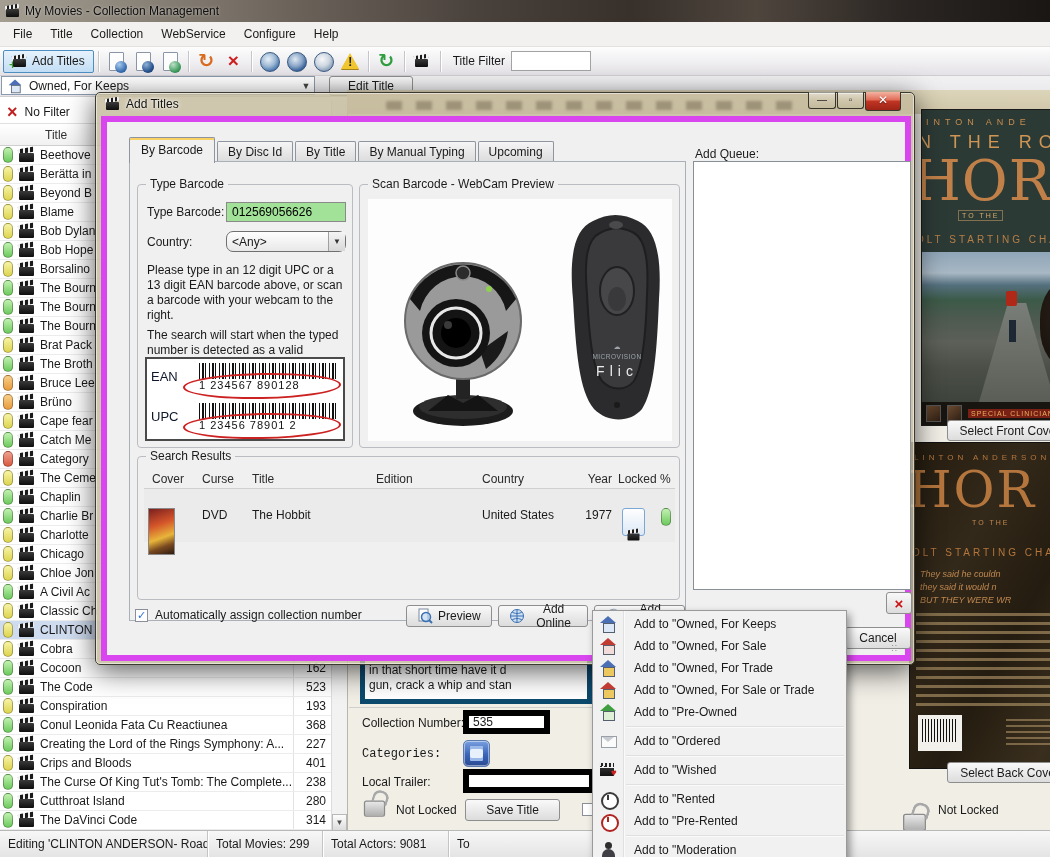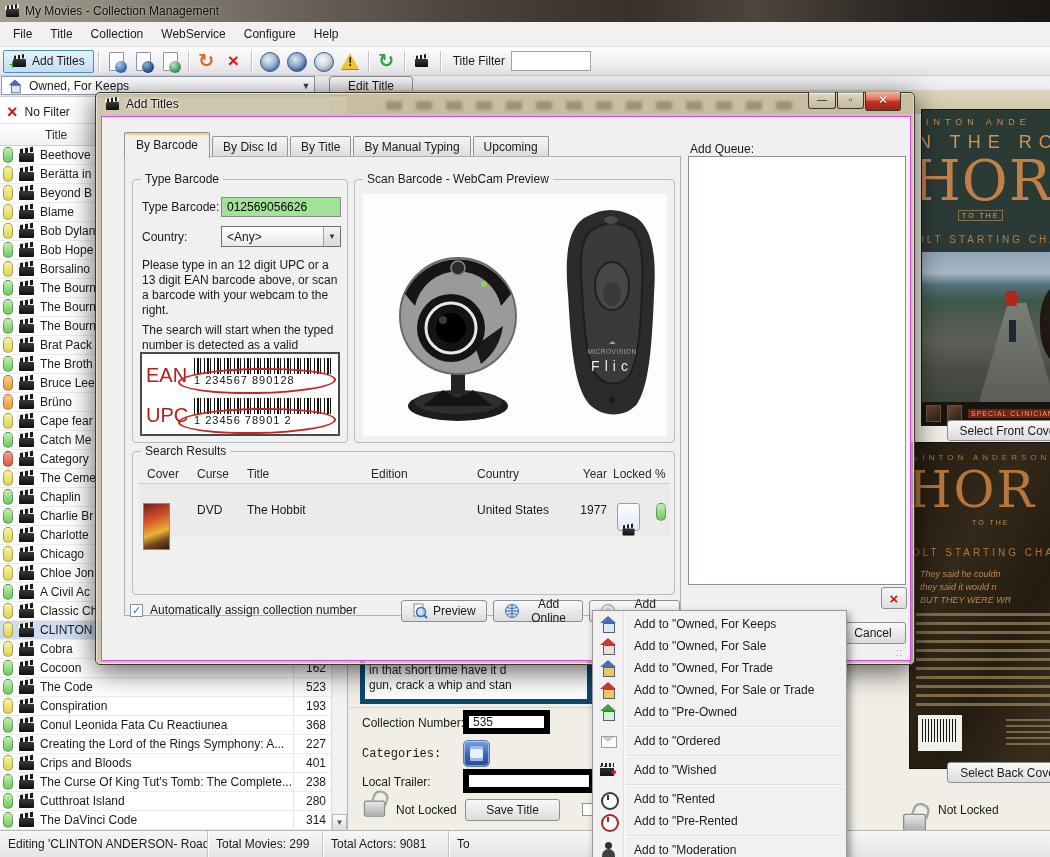--- a/index.html
+++ b/index.html
@@ -135,21 +135,21 @@
     box-shadow:0 6px 28px rgba(0,0,0,.65), inset 0 0 0 1px rgba(255,255,255,.5);}
   .dlg-smudge{position:absolute;left:290px;top:8px;width:420px;height:9px;opacity:.4;border-radius:2px;
     background:repeating-linear-gradient(90deg,rgba(70,58,40,.8) 0 16px,transparent 16px 30px);filter:blur(1.5px);}
   .dlg-title{position:absolute;left:9px;top:4px;display:flex;align-items:center;gap:6px;color:#111;
     text-shadow:0 0 3px #fff,0 0 6px rgba(255,255,255,.8);}
   .capbtns{position:absolute;right:13px;top:-1px;display:flex;}
   .capbtn{height:17px;border:1px solid #38362c;border-top:none;background:linear-gradient(rgba(255,255,255,.5),rgba(255,255,255,.15) 45%,rgba(190,180,150,.3));
     color:#222;font-size:10px;line-height:15px;text-align:center;border-radius:0 0 3px 3px;margin-left:1px;}
   .capbtn.close{background:linear-gradient(#f4b3a2,#e06a55 45%,#c13524 50%,#a8robust);background:linear-gradient(#f4b3a2,#e06a55 45%,#c13524 50%,#9e2415);
     color:#fff;font-weight:bold;font-size:12px;height:19px;line-height:17px;text-shadow:0 1px 1px rgba(0,0,0,.5);}
-  .dlg-client{position:absolute;left:5px;top:23px;width:810px;height:545px;background:#f0f0f0;border:1px solid #d946ef;}
+  .dlg-client{position:absolute;left:5px;top:23px;width:810px;height:545px;background:#f0f0f0;border:6px solid #d946ef;}
 
   .tabs{position:absolute;left:22px;top:15px;display:flex;align-items:flex-end;}
   .tab{padding:3px 10px 4px;border:1px solid #8e959e;border-bottom:none;background:linear-gradient(#f5f5f5,#dadada);
     margin-right:2px;border-radius:2px 2px 0 0;position:relative;}
   .tab.active{background:#f0f0f0;padding:5px 11px 6px;z-index:2;box-shadow:inset 0 2px 0 #fad264;}
   .pane{position:absolute;left:22px;top:39px;width:557px;height:460px;border:1px solid #aab0b8;background:#f0f0f0;}
 
   .group{position:absolute;border:1px solid #b9bcc1;border-radius:4px;}
   .group > .legend{position:absolute;left:8px;top:-8px;background:#f0f0f0;padding:0 4px;}
   .g-type{left:7px;top:22px;width:216px;height:264px;}
@@ -157,21 +157,21 @@
   .g-results{left:7px;top:294px;width:543px;height:144px;}
 
   .frow{position:absolute;display:flex;align-items:center;}
   .barcode-input{background:#a2e298;border:1px solid #8a8a8a;width:120px;height:20px;font-size:12px;padding-left:5px;font-family:"Liberation Sans",sans-serif;}
   .country-dd{width:120px;height:21px;background:linear-gradient(#fefefe,#e8e8e8);border:1px solid #707070;display:flex;align-items:center;padding-left:5px;}
   .country-dd .dda{margin-left:auto;width:17px;height:100%;background:linear-gradient(#f4f4f4,#d8d8d8);border-left:1px solid #a0a0a0;
     display:flex;align-items:center;justify-content:center;font-size:8px;color:#333;}
   .instr{position:absolute;left:9px;width:198px;line-height:15px;}
   .bc-demo{position:absolute;left:7px;top:172px;width:200px;height:84px;background:#fff;border:2px solid #4a4a4a;}
   .bcd-row{position:absolute;left:0;width:100%;height:40px;}
-  .bcd-label{position:absolute;left:4px;top:8px;font-size:20px;letter-spacing:0;color:#b91c1c;}
+  .bcd-label{position:absolute;left:4px;top:8px;font-size:13px;letter-spacing:0;color:#0f172a;}
   .bcd-stripes{position:absolute;left:52px;top:2px;width:138px;height:16px;
     background:repeating-linear-gradient(90deg,#111 0 1px,#fff 1px 3px,#111 3px 5px,#fff 5px 6px,#111 6px 7px,#fff 7px 10px);}
   .bcd-num{position:absolute;left:52px;top:18px;width:140px;font-size:11px;letter-spacing:1px;color:#111;white-space:nowrap;}
   .bcd-ellipse{position:absolute;left:36px;top:12px;width:158px;height:26px;border:2px solid #cc2222;border-radius:50%;transform:rotate(-1deg);}
 
   .scan-inner{position:absolute;left:8px;top:14px;width:304px;height:242px;background:#fdfdfd;}
 
   .tblhead{position:absolute;left:6px;top:13px;width:531px;height:19px;border-bottom:1px solid #cfcfcf;color:#2a2a2a;}
   .tblhead span{position:absolute;top:2px;}
   .th0{left:8px;} .th1{left:58px;} .th2{left:108px;} .th3{left:232px;} .th4{left:338px;}
@@ -610,21 +610,21 @@
           <div class="tab">By Manual Typing</div>
           <div class="tab">Upcoming</div>
         </div>
       <div class="pane">
 
         <div class="group g-type">
           <span class="legend">Type Barcode</span>
           <div class="frow" style="left:9px;top:20px;">Type Barcode:</div>
           <input class="frow barcode-input" style="left: 88px; top: 17px;" readonly="" value="012569056626">
           <div class="frow" style="left:9px;top:50px;">Country:</div>
-          <div class="frow country-dd" style="left:88px;top:46px;">
+          <div class="frow country-dd" style="left:88px;top:46px;border-radius:7px;">
             <span>&lt;Any&gt;</span>
             <span class="dda">▼</span>
           </div>
           <div class="instr" style="top:78px;">Please type in an 12 digit UPC or a 13 digit EAN barcode above, or scan a barcode with your webcam to the right.</div>
           <div class="instr" style="top:133px;margin-top:10px;">The search will start when the typed number is detected as a valid barcode.</div>
           <div class="bc-demo">
             <div class="bcd-row" style="top:2px;">
               <span class="bcd-label">EAN</span>
               <span class="bcd-stripes"></span>
               <span class="bcd-num">1 234567 890128</span>

